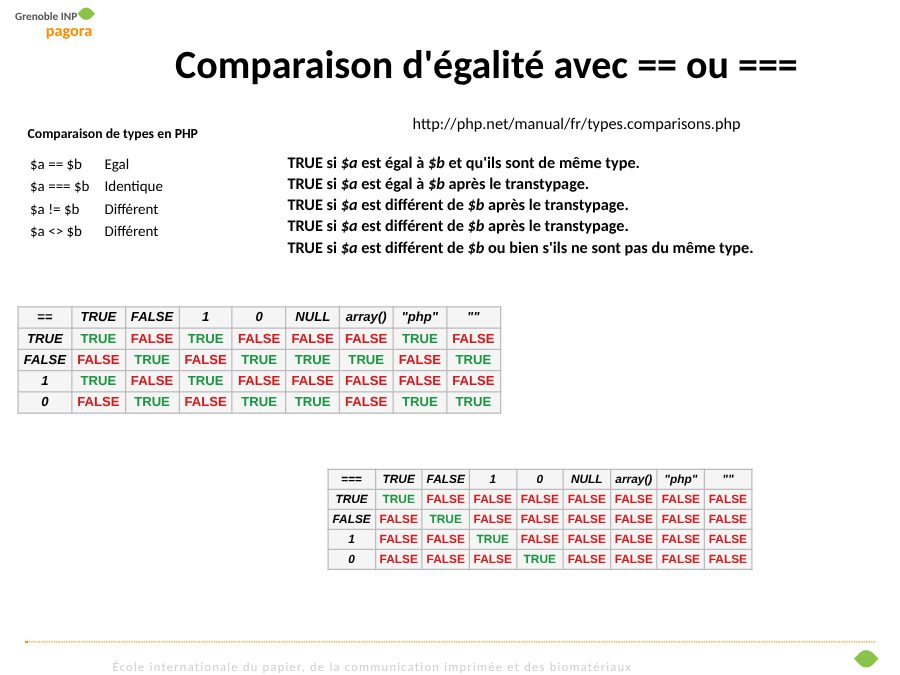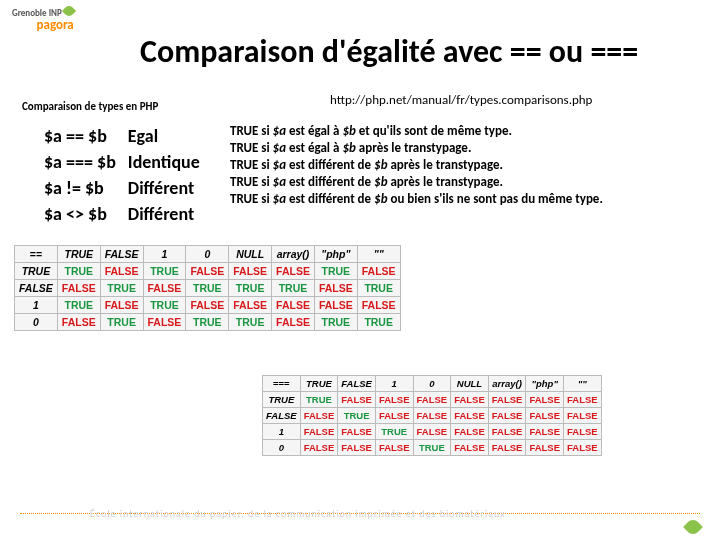--- a/index.html
+++ b/index.html
@@ -4,34 +4,34 @@
 <style>
   * { box-sizing: border-box; margin: 0; padding: 0; }
   body { width: 720px; height: 540px; font-family: Calibri, Arial, sans-serif; background: #fff; position: relative; overflow: hidden; }
   .logo { position: absolute; top: 6px; left: 12px; font-size: 9px; line-height: 1.1; text-align: right; }
   .logo-inp { color: #555; font-weight: bold; }
   .logo-pag { color: #ff8c00; font-weight: bold; font-size: 13px; }
   .logo-leaf { display: inline-block; width: 10px; height: 10px; background: #8bc34a; border-radius: 50% 0; transform: rotate(45deg); margin-left: 2px; }
   h1 { position: absolute; top: 32px; left: 140px; font-size: 32px; font-weight: bold; color: #000; }
   h2 { position: absolute; top: 100px; left: 22px; font-size: 11px; font-weight: bold; }
   .url { position: absolute; top: 92px; left: 330px; font-size: 13px; }
-  .ops { position: absolute; top: 122px; left: 22px; font-size: 18px; font-family: Calibri, sans-serif; font-weight: bold; margin-left: 20px; }
+  .ops { position: absolute; top: 122px; left: 22px; font-size: 12px; font-family: Calibri, sans-serif; font-weight: normal; }
   .ops td { padding: 1px 10px 1px 0; }
   .desc { position: absolute; top: 122px; left: 230px; font-size: 13px; font-weight: bold; }
   .desc div { padding: 1px 0; }
   .desc i { font-style: italic; }
   .tbl { position: absolute; border-collapse: collapse; font-size: 10.5px; font-family: Arial, sans-serif; }
   .tbl th, .tbl td { border: 1px solid #bbb; padding: 2px 4px; text-align: center; background: #f5f5f5; }
   .tbl th { font-weight: bold; }
   .t1 { top: 245px; left: 14px; }
   .t2 { top: 375px; left: 262px; }
   .t2 th, .t2 td { font-size: 9.5px; padding: 2px 3px; }
   .TRUE { color: #1a9641; font-weight: bold; }
   .FALSE { color: #d7191c; font-weight: bold; }
-  .footer { position: absolute; bottom: 20px; left: 90px; font-size: 10px; color: #cfcfcf; letter-spacing: 1px; }
+  .footer { position: absolute; bottom: 0; left: 90px; font-size: 10px; color: #cfcfcf; letter-spacing: 1px; }
   .footleaf { position: absolute; bottom: 6px; right: 20px; width: 14px; height: 14px; background: #8bc34a; border-radius: 50% 0; transform: rotate(45deg); }
   .dotline { position: absolute; bottom: 26px; left: 20px; right: 20px; border-top: 1px dotted #ff8c00; }
 </style>
 </head>
 <body>
 
 <div class="logo">
   <span class="logo-inp"><span>Grenoble</span> <span>INP</span></span><span class="logo-leaf"></span><br>
   <span class="logo-pag">pagora</span>
 </div>

